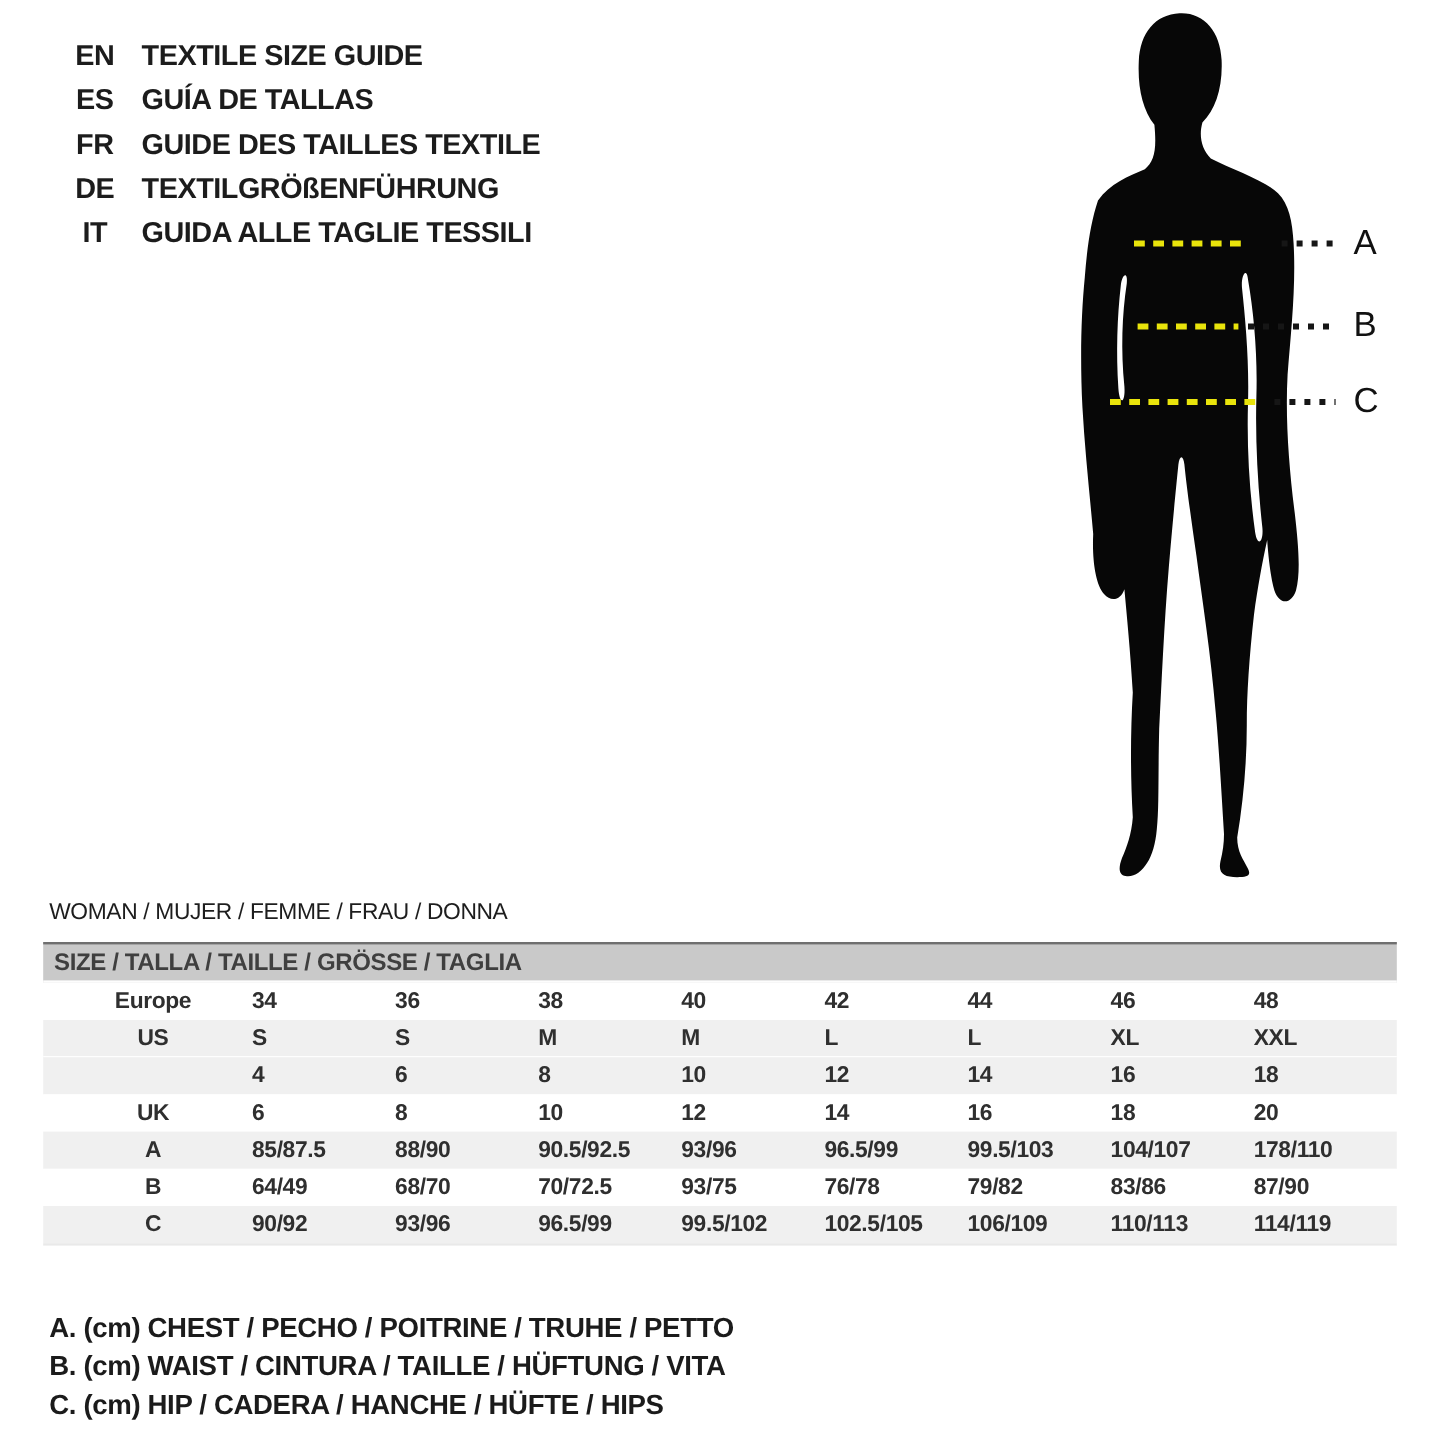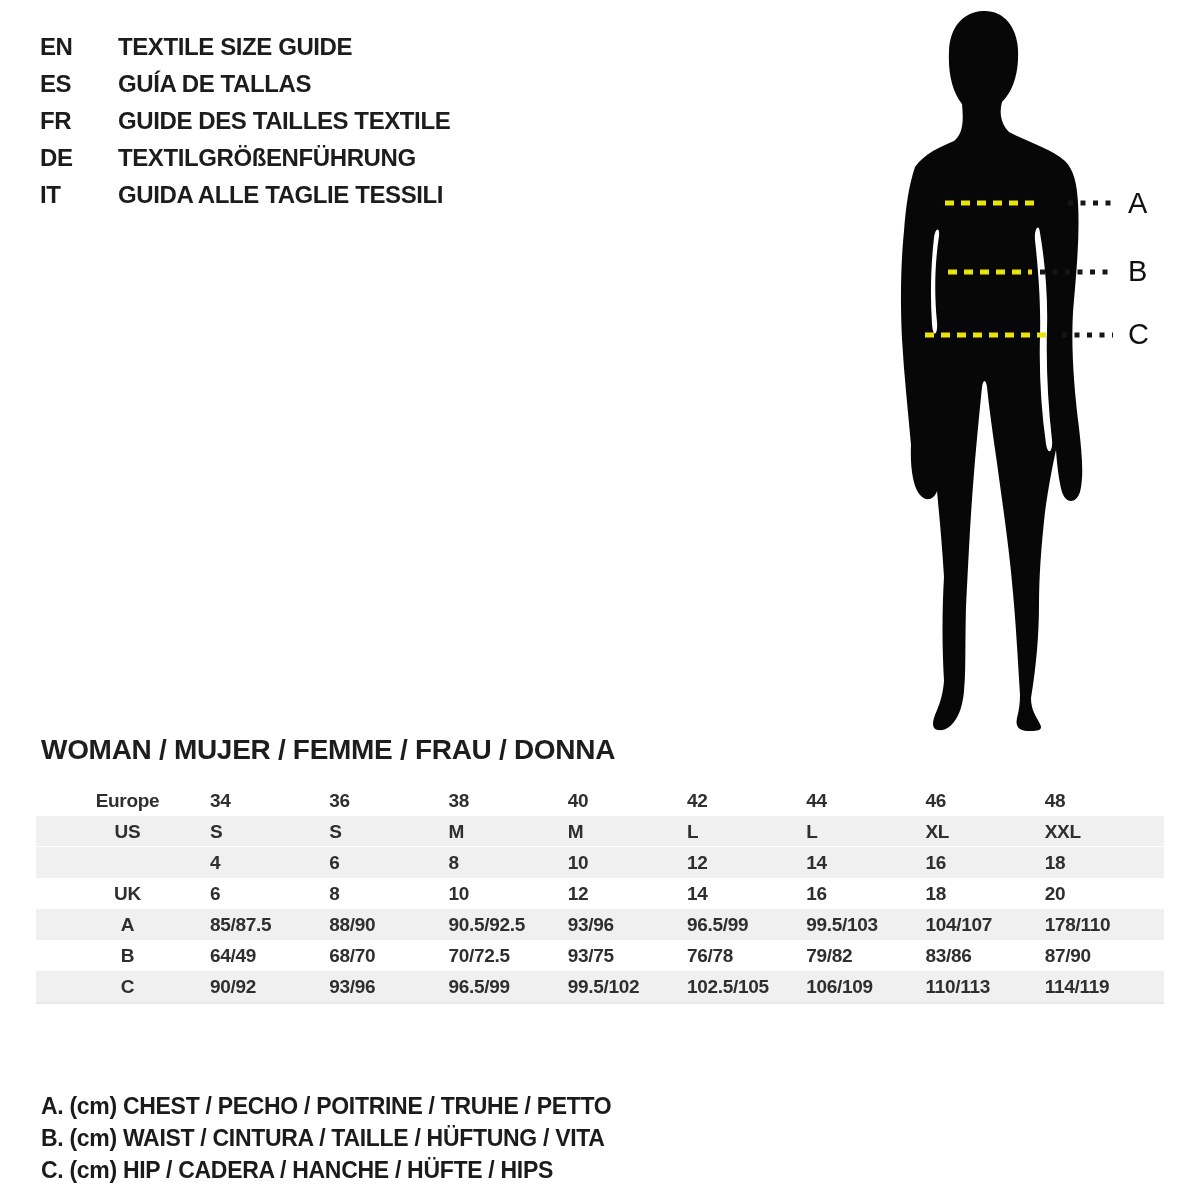--- a/index.html
+++ b/index.html
@@ -2,30 +2,30 @@
 <html><head>
 <meta charset="utf-8">
 <style>
   html,body{margin:0;padding:0;background:#fff;}
   .canvas{
     position:relative;width:1200px;height:1200px;background:#ffffff;overflow:hidden;
     font-family:"Liberation Sans",sans-serif;color:#2d2d2d;
   }
   
   .lang-list{position:absolute;left:40px;top:33px;}
-  .lang-row{display:flex;height:37px;align-items:flex-start;}
+  .lang-row{display:flex;height:37px;align-items:flex-start;text-align:center;}
   .lang-code{width:78px;font-size:24px;font-weight:700;letter-spacing:-0.4px;color:#1c1c1c;}
   .lang-label{font-size:24px;font-weight:700;letter-spacing:-0.4px;color:#1c1c1c;white-space:nowrap;}
   
   .figure-wrap{position:absolute;left:890px;top:0;width:260px;height:740px;}
   .figure-wrap svg{position:absolute;left:0;top:0;}
   .meas-label{position:absolute;left:238px;width:30px;text-align:left;
     font-size:29px;font-weight:400;color:#111;line-height:29px;}
   
-  .section-title{position:absolute;left:41px;top:734px;font-size:28px;font-weight:700;
+  .section-title{position:absolute;left:41px;top:750px;font-size:19px;font-weight:400;
     letter-spacing:-0.3px;color:#1d1d1d;white-space:nowrap;}
   
   .size-table{position:absolute;left:36px;top:785px;width:1128px;}
   .t-header{height:30px;line-height:30px;background:#c9c9c9;border-top:2px solid #6f6f6f;
     border-bottom:2px solid #fdfdfd;padding-left:9px;font-size:20px;font-weight:700;
     letter-spacing:-0.3px;color:#3f3f3f;}
   .t-row{display:flex;height:31px;line-height:31px;background:#ffffff;}
   .t-row.shaded{background:#f0f0f0;}
   .t-row.hairline{box-shadow:inset 0 -1px 0 rgba(255,255,255,0.9);}
   .t-label{width:165px;padding-left:9px;font-size:19px;font-weight:700;
@@ -126,20 +126,21 @@
     <div id="measLabels">
         <span class="meas-label" style="top: 189px;">A</span>
         <span class="meas-label" style="top: 257px;">B</span>
         <span class="meas-label" style="top: 320px;">C</span>
       </div>
   </div>
 
   <div class="section-title">WOMAN / MUJER / FEMME / FRAU / DONNA</div>
 
   <div class="size-table">
+    <div class="t-header">SIZE / TALLA / TAILLE / GRÖSSE / TAGLIA</div>
     <div id="tableRows">
         <div class="t-row">
           <div class="t-label">Europe</div>
           <div class="t-cell">34</div>
           <div class="t-cell">36</div>
           <div class="t-cell">38</div>
           <div class="t-cell">40</div>
           <div class="t-cell">42</div>
           <div class="t-cell">44</div>
           <div class="t-cell">46</div>

